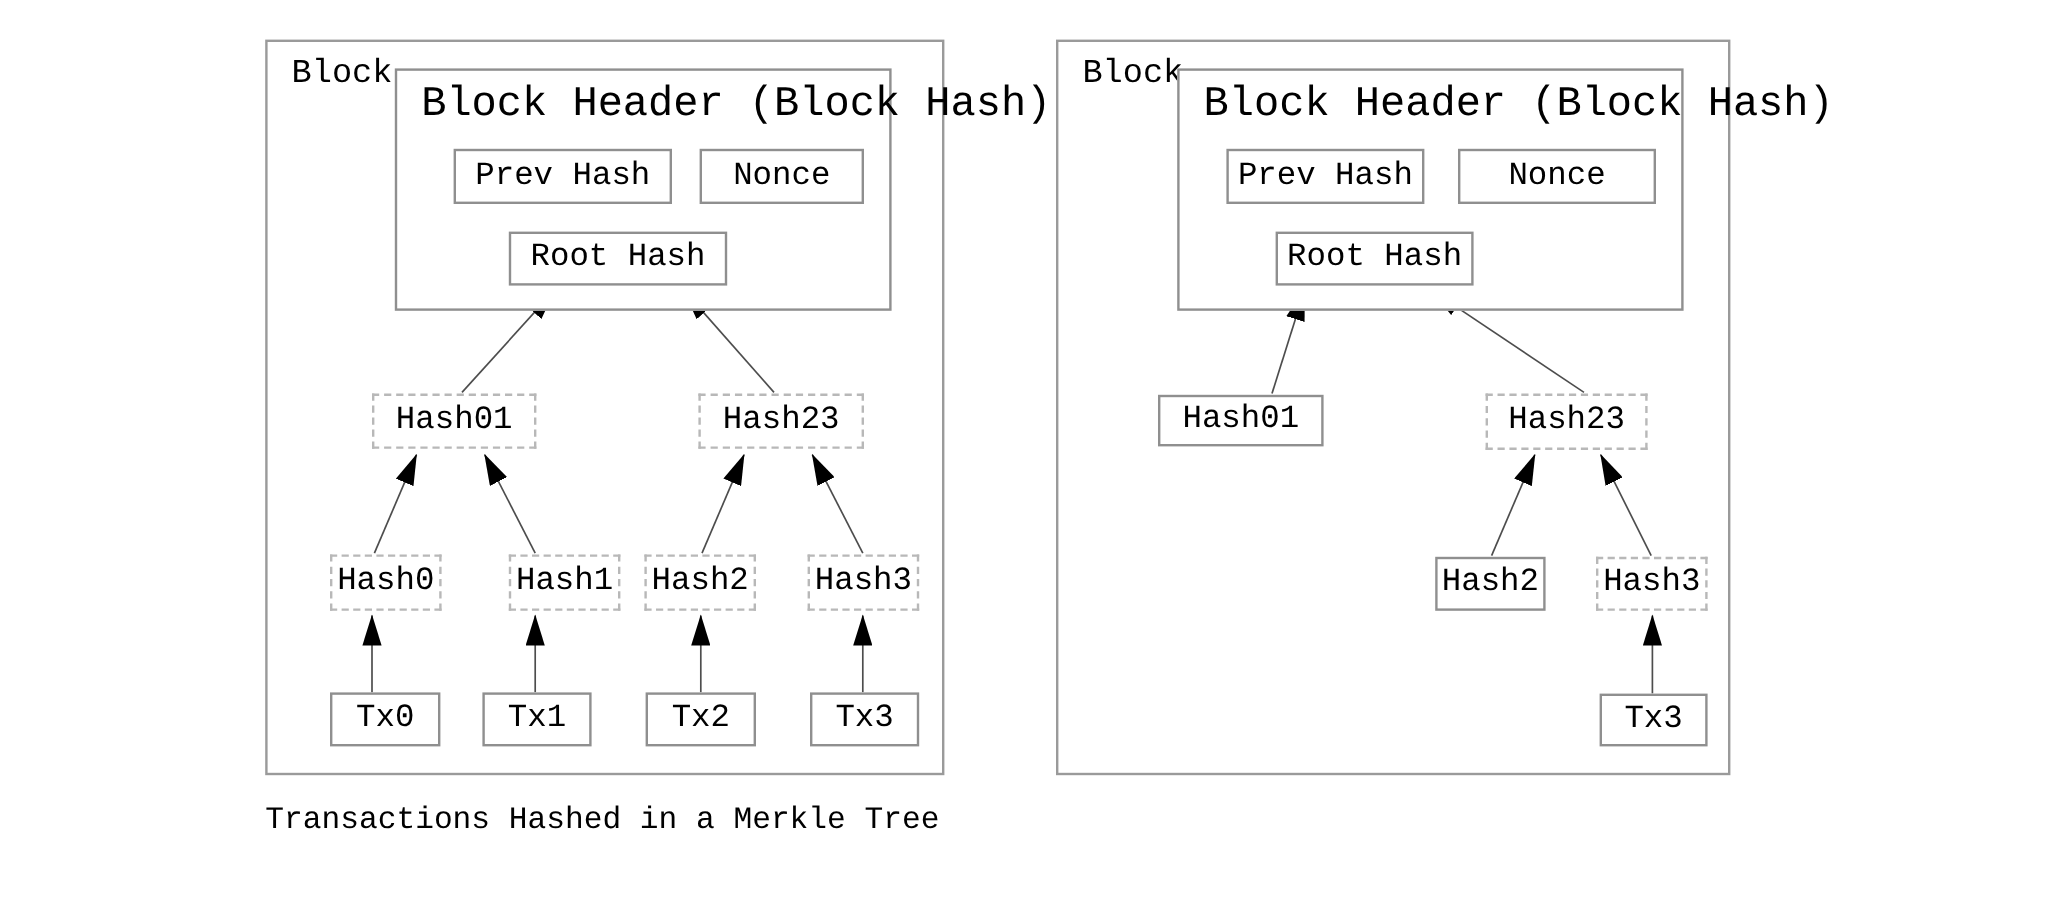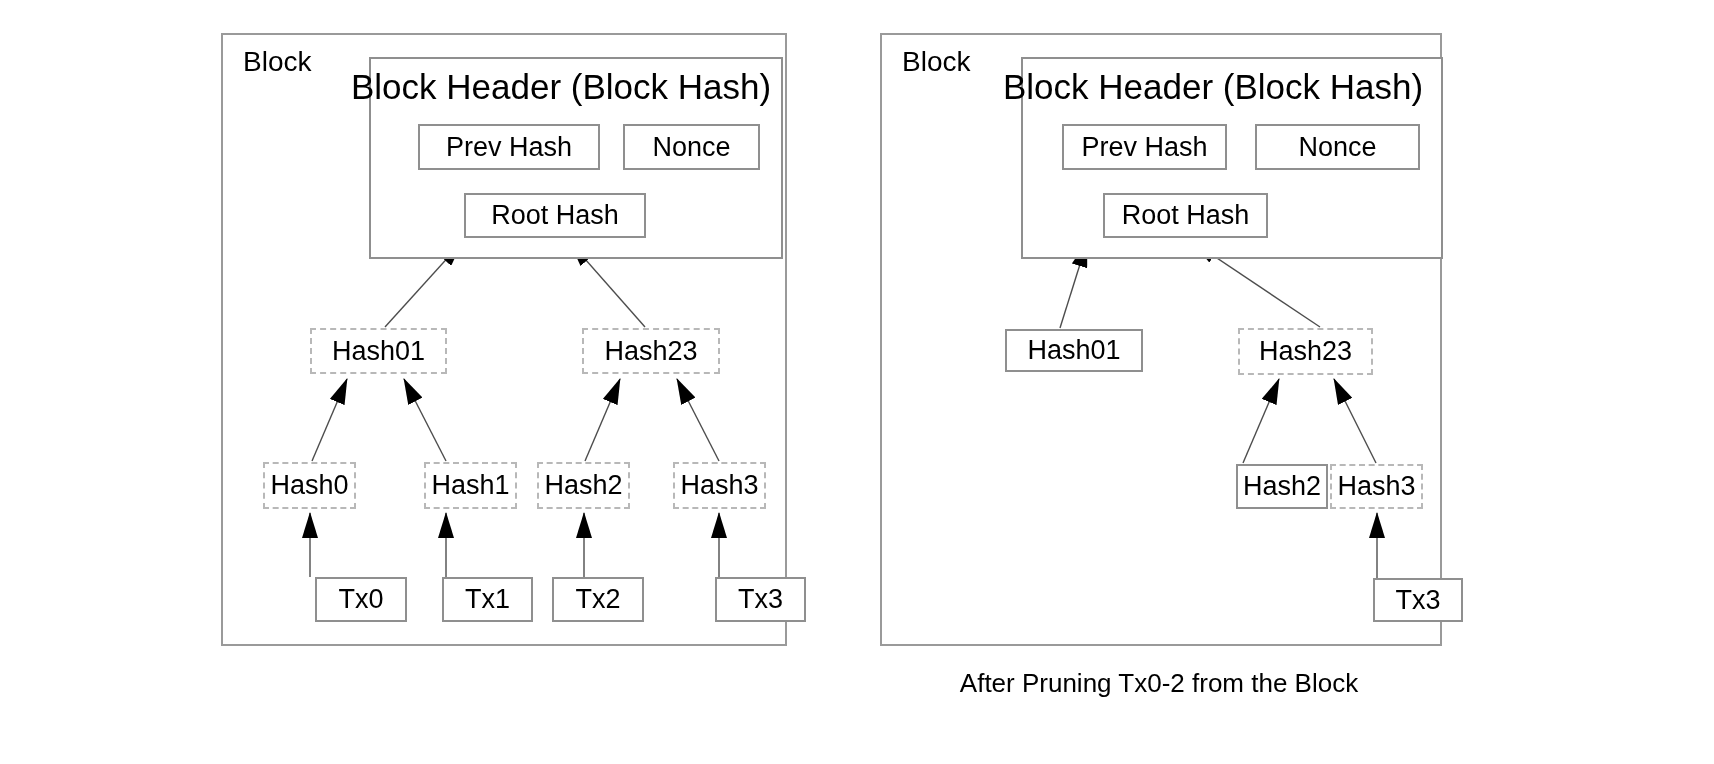--- a/index.html
+++ b/index.html
@@ -1,37 +1,37 @@
 <!DOCTYPE html>
 <html><head>
 <meta charset="utf-8">
 <style>
   html,body{margin:0;padding:0;background:#ffffff;}
   .canvas{
     position:relative;
     width:1714px;height:764px;
     background:#ffffff;
-    font-family:Liberation Sans, sans-serif;
+    font-family:Liberation Mono, monospace;
     color:#000;
     overflow:hidden;
   }
   .links{position:absolute;left:0;top:0;width:1714px;height:764px;}
   .panel{
     position:absolute;
     border:2px solid #9a9a9a;
     background:transparent;
   }
   .box{
     position:absolute;
     background:#ffffff;
     display:flex;align-items:center;justify-content:center;
     font-size:27px;line-height:1;color:#000;
     white-space:nowrap;
   }
-  .solid{border:2px solid #8f8f8f;margin-left:40px;}
+  .solid{border:2px solid #8f8f8f;}
   .dashed{border:2px dashed #b8b8b8;}
   .free-label{
     position:absolute;
     font-size:28px;line-height:1.1;color:#000;
     white-space:nowrap;
   }
   .header-title{
     position:absolute;
     font-size:35px;line-height:1.1;color:#000;
     white-space:nowrap;
@@ -79,45 +79,45 @@
   <div class="box solid" style="left:329px;top:57px;width:410px;height:198px;justify-content:flex-start;align-items:flex-start;"></div>
   <div class="header-title" style="left:351px;top:68px;">Block Header (Block Hash)</div>
 
   <div class="box solid" style="left:378px;top:124px;width:178px;height:42px;">Prev Hash</div>
   <div class="box solid" style="left:583px;top:124px;width:133px;height:42px;">Nonce</div>
   <div class="box solid" style="left:424px;top:193px;width:178px;height:41px;">Root Hash</div>
 
   <div class="box dashed" style="left:310px;top:328px;width:133px;height:42px;">Hash01</div>
   <div class="box dashed" style="left:582px;top:328px;width:134px;height:42px;">Hash23</div>
 
-  <div class="box dashed" style="left:263px;top:462px;width:89px;height:43px;">Hash0</div>
+  <div class="box dashed" style="left:275px;top:462px;width:89px;height:43px;">Hash0</div>
   <div class="box dashed" style="left:400px;top:462px;width:89px;height:43px;margin-left:24px;">Hash1</div>
   <div class="box dashed" style="left:537px;top:462px;width:89px;height:43px;">Hash2</div>
   <div class="box dashed" style="left:673px;top:462px;width:89px;height:43px;">Hash3</div>
 
   <div class="box solid" style="left:275px;top:577px;width:88px;height:41px;">Tx0</div>
   <div class="box solid" style="left:402px;top:577px;width:87px;height:41px;">Tx1</div>
-  <div class="box solid" style="left:512px;top:577px;width:88px;height:41px;">Tx2</div>
+  <div class="box solid" style="left:538px;top:577px;width:88px;height:41px;">Tx2</div>
   <div class="box solid" style="left:675px;top:577px;width:87px;height:41px;">Tx3</div>
 
+  <div class="caption" style="left:221px;top:668px;width:562px;">Transactions Hashed in a Merkle Tree</div>
 
   <div class="panel" style="left:880px;top:33px;width:558px;height:609px;"></div>
 
   <div class="free-label" style="left:902px;top:47px;">Block</div>
 
   <div class="box solid" style="left:981px;top:57px;width:418px;height:198px;justify-content:flex-start;align-items:flex-start;"></div>
   <div class="header-title" style="left:1003px;top:68px;">Block Header (Block Hash)</div>
 
   <div class="box solid" style="left:1022px;top:124px;width:161px;height:42px;">Prev Hash</div>
   <div class="box solid" style="left:1215px;top:124px;width:161px;height:42px;">Nonce</div>
   <div class="box solid" style="left:1063px;top:193px;width:161px;height:41px;">Root Hash</div>
 
   <div class="box solid" style="left:965px;top:329px;width:134px;height:39px;">Hash01</div>
   <div class="box dashed" style="left:1238px;top:328px;width:131px;height:43px;">Hash23</div>
 
   <div class="box solid" style="left:1196px;top:464px;width:88px;height:41px;">Hash2</div>
   <div class="box dashed" style="left:1330px;top:464px;width:89px;height:41px;">Hash3</div>
 
   <div class="box solid" style="left:1333px;top:578px;width:86px;height:40px;">Tx3</div>
 
-  <div class="caption" style="left:880px;top:668px;width:558px;">After Pruning Tx0-2 from the Block</div>
 
 </div>
 
 </body></html>

